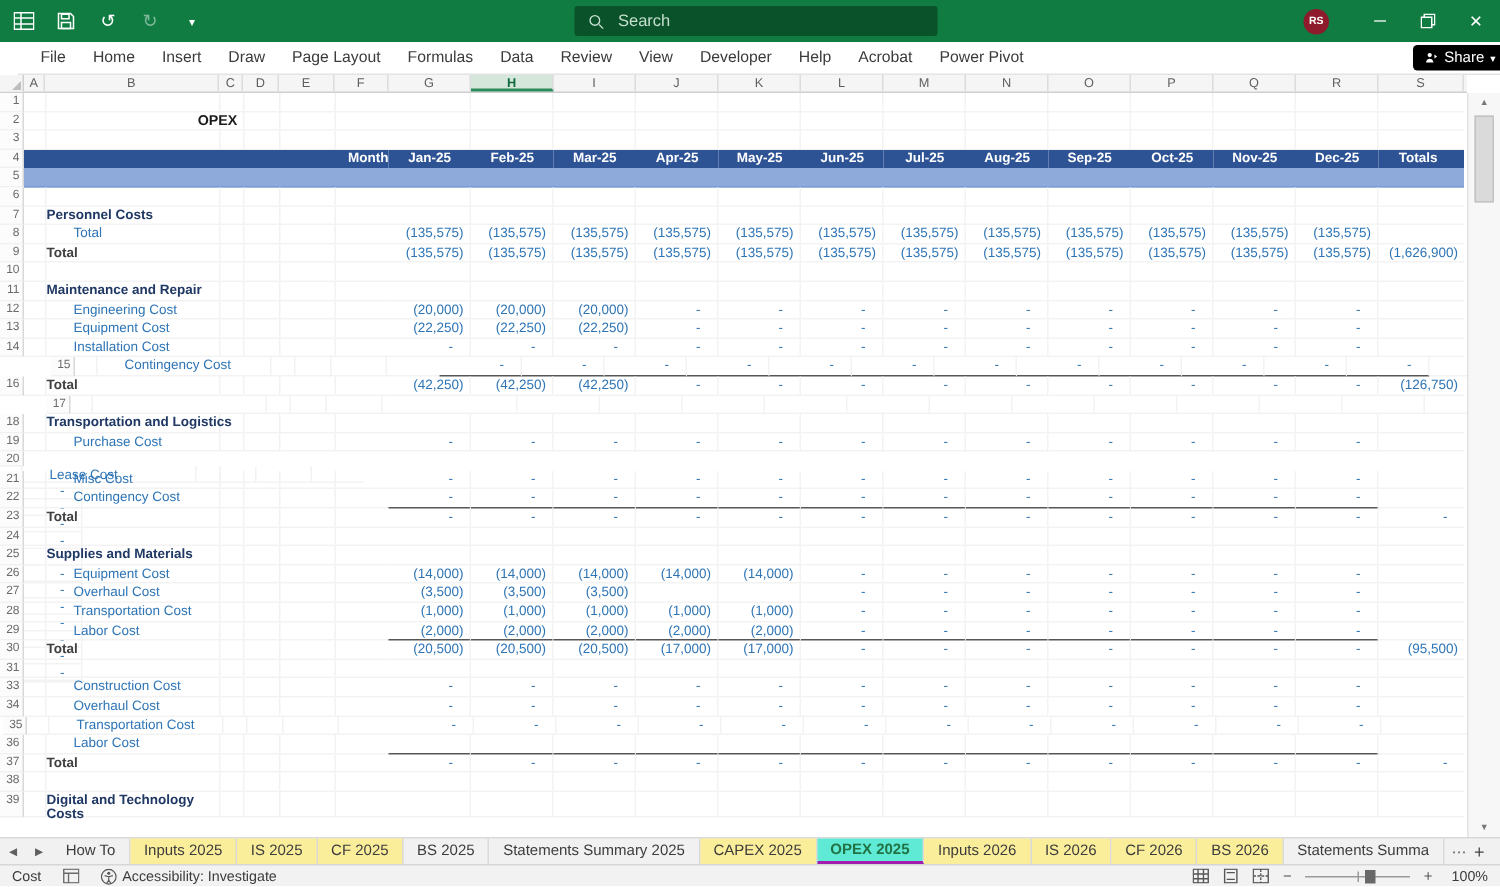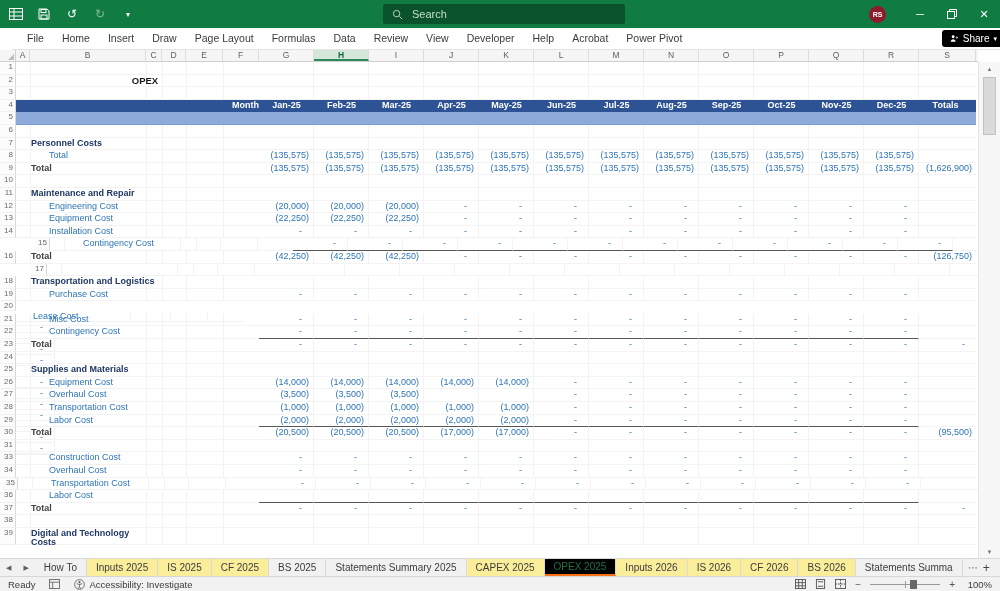--- a/index.html
+++ b/index.html
@@ -58,21 +58,21 @@
   .vscroll{position:absolute;left:978px;top:62px;width:22px;height:496px;background:#F7F7F7;border-left:1px solid #E2E2E2;box-sizing:border-box;}
   .varrow{height:13px;display:flex;align-items:center;justify-content:center;font-size:6px;color:#777;}
   .vthumb{position:absolute;left:4px;top:15px;width:13px;height:58px;background:#DADADA;border:1px solid #C2C2C2;box-sizing:border-box;}
   .varrow.down{position:absolute;bottom:0;left:0;width:100%;}
 
   
   .tabbar{position:absolute;top:558px;left:0;width:1000px;height:18px;background:#F1F1F1;border-top:1px solid #D9D9D9;box-sizing:border-box;display:flex;align-items:stretch;font-size:10px;}
   .tabnav{display:flex;align-items:center;color:#5f5f5f;font-size:7px;padding:0 6px;gap:12px;}
   .tab{display:flex;align-items:center;padding:0 9px;color:#3c3c3c;border-right:1px solid #DADADA;white-space:nowrap;box-sizing:border-box;}
   .tab.yellow{background:#FBEE9B;}
-  .tab.active{background:#000000;color:#217346;font-weight:normal;border-bottom:2px solid #f97316;}
+  .tab.active{background:#5eead4;color:#217346;font-weight:bold;border-bottom:2px solid #a21caf;}
   .tab-ellipsis{display:flex;align-items:center;padding:0 5px;color:#555;}
   .tabright{margin-left:auto;display:flex;align-items:center;gap:8px;padding-right:6px;color:#555;}
   .addsheet{font-size:12px;color:#444;}
   .tabdots{font-size:10px;color:#444;}
 
   
   .statusbar{position:absolute;top:576px;left:0;width:1000px;height:15px;background:#F2F2F2;border-top:1px solid #D6D6D6;box-sizing:border-box;display:flex;align-items:center;font-size:9.5px;color:#3b3b3b;}
   .sb-left{display:flex;align-items:center;gap:14px;padding-left:8px;}
   .sb-right{margin-left:auto;display:flex;align-items:center;gap:9px;padding-right:8px;}
   .viewicon{display:flex;align-items:center;}
@@ -851,21 +851,21 @@
     <div class="tab-ellipsis">⋯</div>
     <div class="tabright">
       <span class="addsheet">+</span>
       <span class="tabdots">⋮</span>
 
     </div>
   </div>
 
   <div class="statusbar">
     <div class="sb-left">
-      <span>Ready</span>
+      <span>Cost</span>
       <span class="viewicon">
         <svg width="11" height="10" viewBox="0 0 12 11">
             <rect x="0.5" y="0.5" width="11" height="10" fill="none" stroke="#6a6a6a"></rect>
             <line x1="0.5" y1="3.5" x2="11.5" y2="3.5" stroke="#6a6a6a"></line>
             <line x1="4" y1="3.5" x2="4" y2="10.5" stroke="#6a6a6a"></line>
           </svg>
       </span>
       <span style="display:flex;align-items:center;gap:4px;">
         <span class="viewicon">
           <svg width="11" height="11" viewBox="0 0 14 14">

